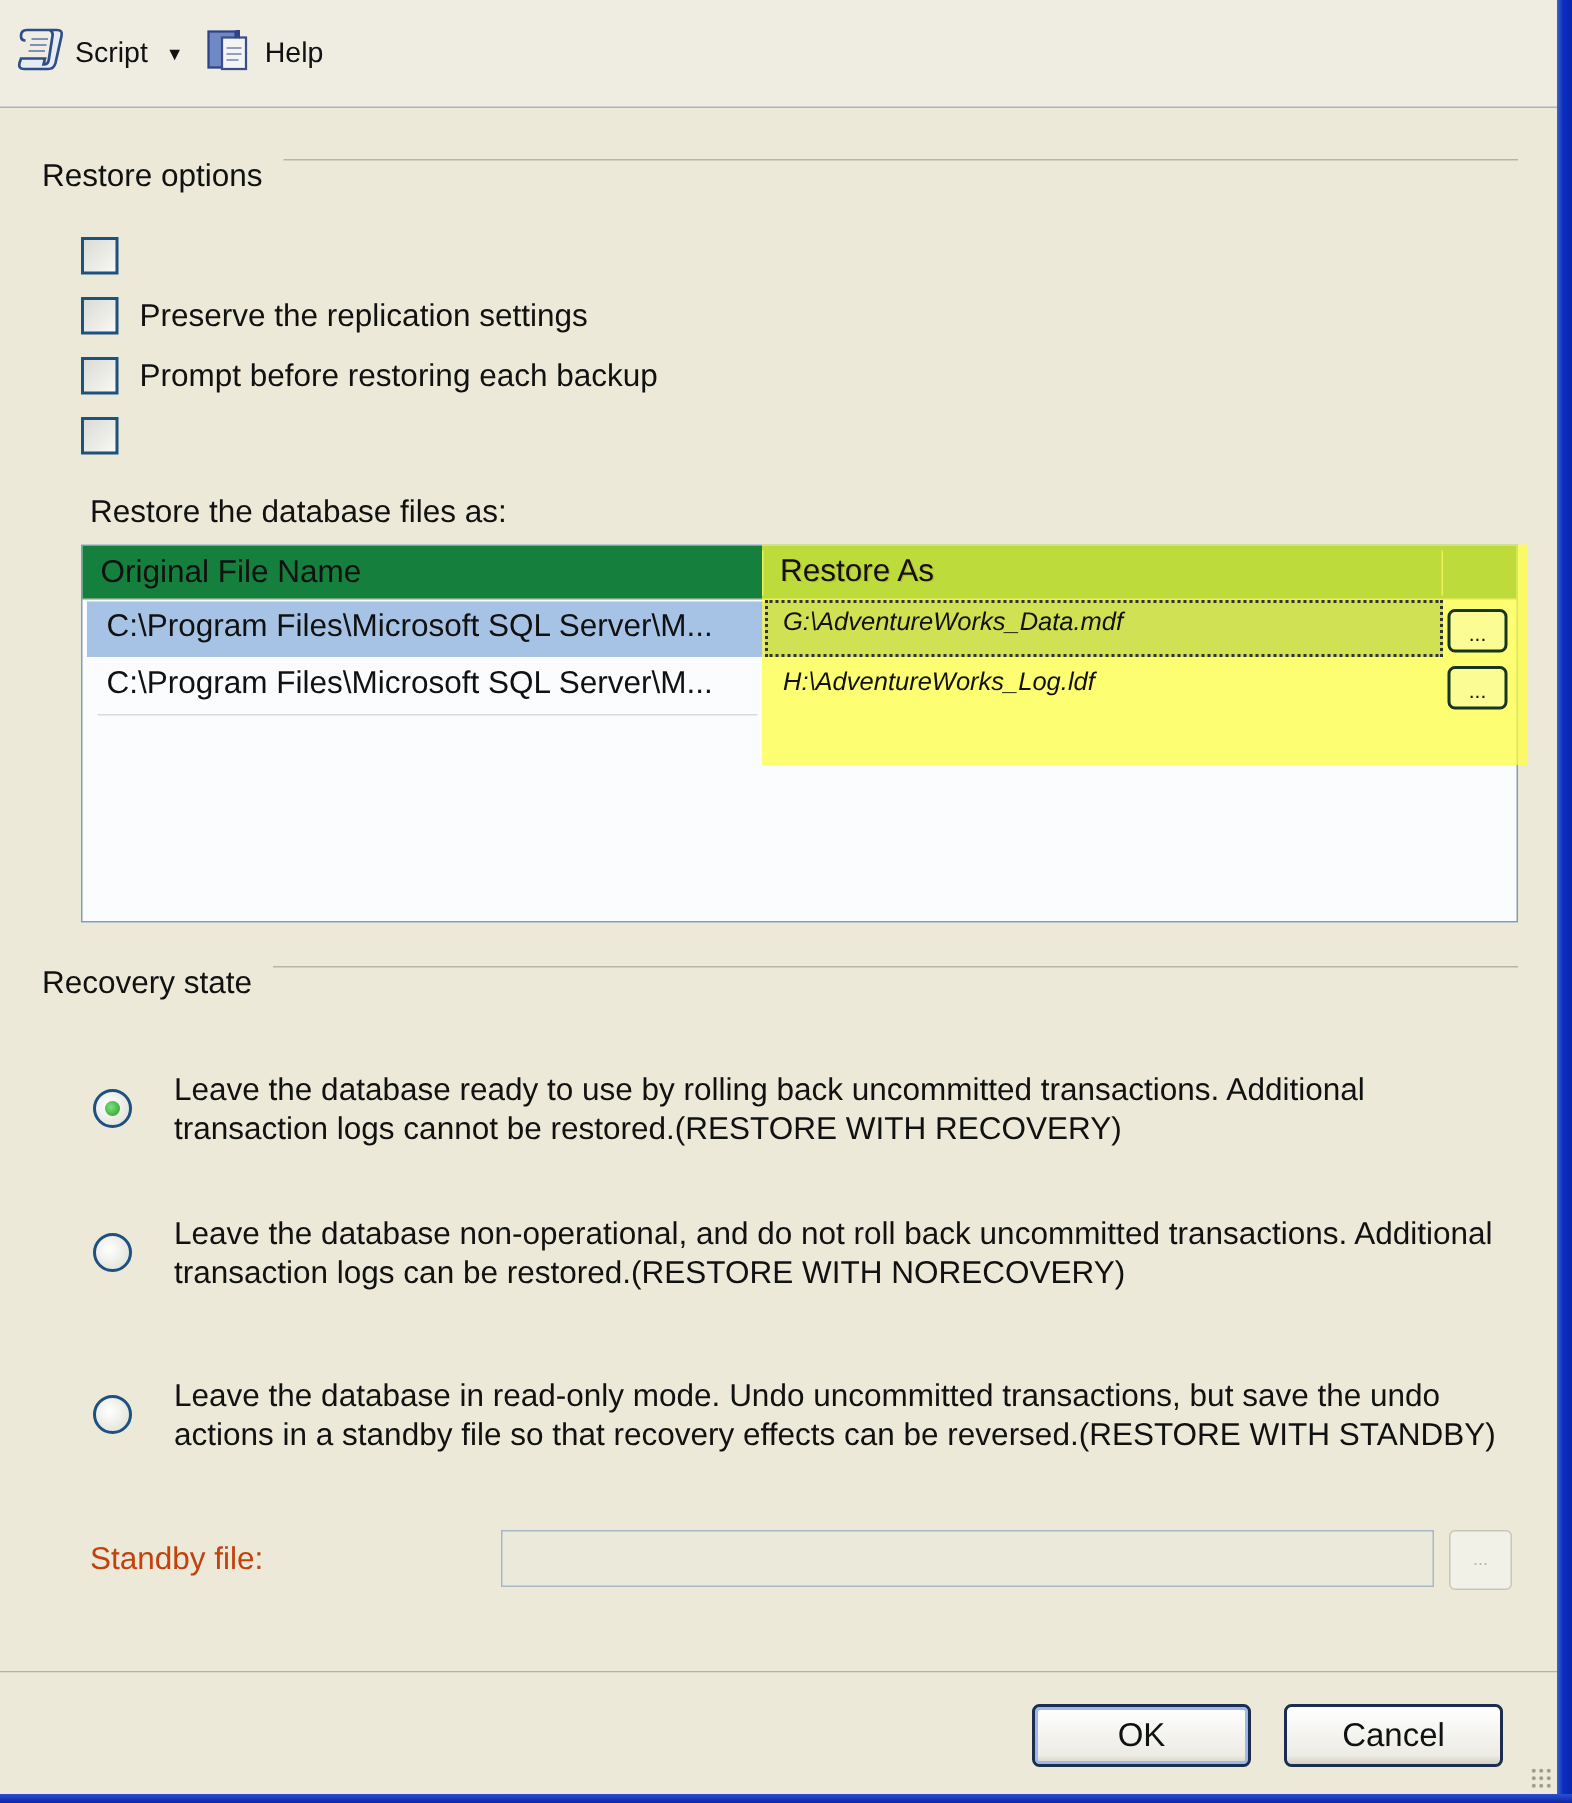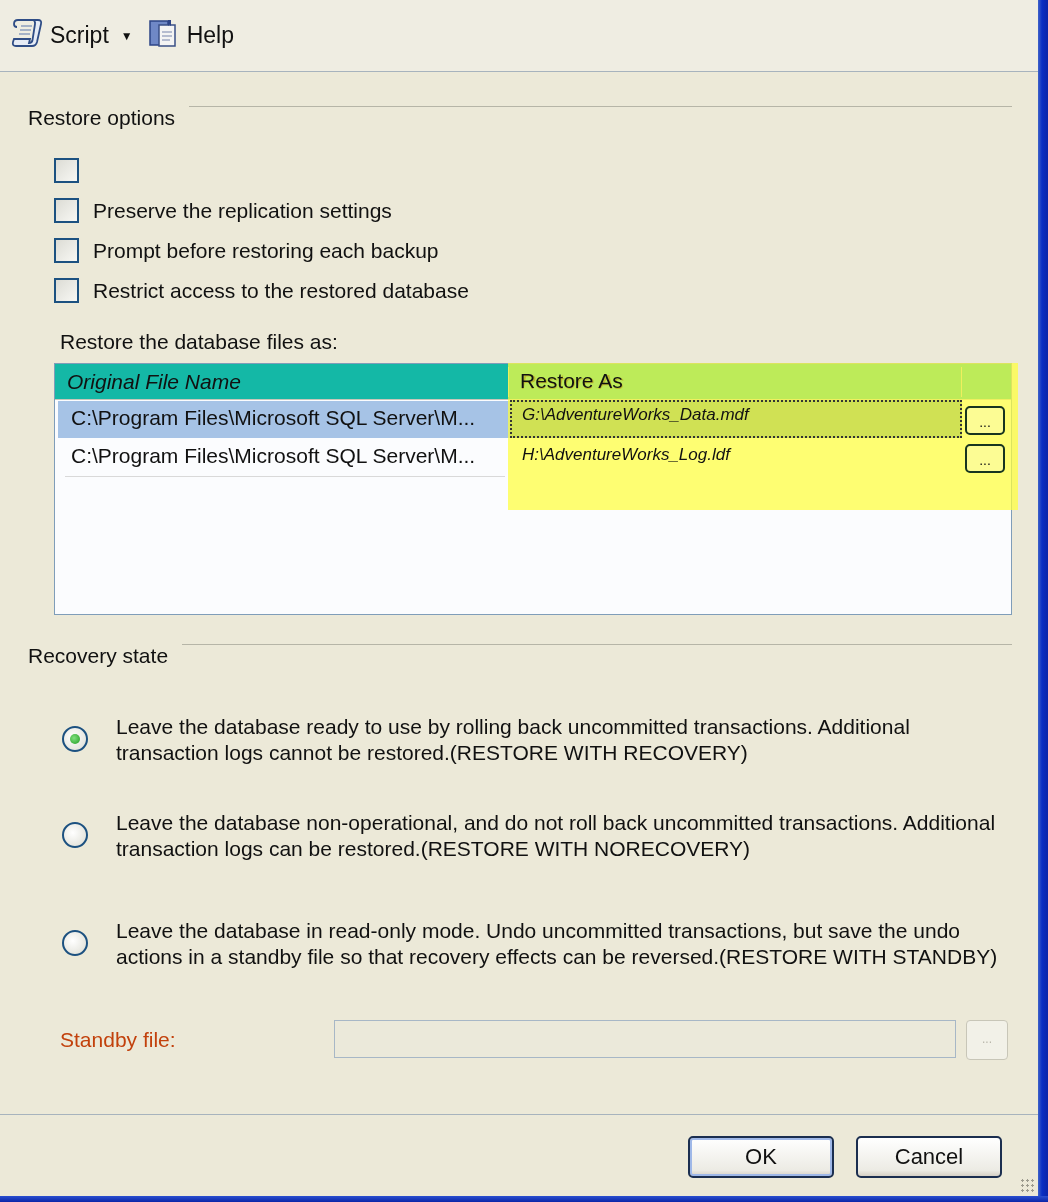--- a/index.html
+++ b/index.html
@@ -19,42 +19,42 @@
     position: absolute; left: 0; bottom: 0; width: 1048px; height: 6px;
     background: linear-gradient(to bottom, #2a4fd0, #0b25a8);
   }
   .toolbar {
     position: absolute; left: 0; top: 0; width: 1038px; height: 72px;
     background: #efede2;
     border-bottom: 1px solid #a7b3bd;
     display: flex; align-items: center; padding-left: 10px;
   }
   .tb-btn { display: flex; align-items: center; gap: 6px; cursor: pointer; height: 40px; }
-  .tb-btn .label { font-size: 23px; }
+  .tb-btn .label { font-size: 19px; }
   .tb-dropdown { margin: 0 14px 0 12px; font-size: 12px; cursor: pointer; }
   .section-header {
     position: absolute; left: 28px; display: flex; align-items: flex-start; width: 984px;
   }
   .section-header .title { font-size: 21px; white-space: nowrap; }
   .section-header .rule { flex: 1; height: 1px; background: #b6b5a7; margin-left: 14px; }
   .chk-row {
     position: absolute; left: 54px; display: flex; align-items: center; gap: 14px; cursor: pointer;
   }
   .checkbox {
     width: 25px; height: 25px; border: 2px solid #1c5180;
     background: linear-gradient(135deg, #dcdcd5, #f8f8f4);
   }
   .grid-label { position: absolute; left: 60px; top: 330px; }
   .grid {
     position: absolute; left: 54px; top: 363px; width: 958px; height: 252px;
     background: #fbfcfe; border: 1px solid #7f9db9;
   }
   .grid-header {
     position: absolute; left: 0; top: 0; width: 100%; height: 36px;
-    background: #14b8a6; border-bottom: 1px solid #c9c7ba; font-style: italic;
+    background: #15803d; border-bottom: 1px solid #c9c7ba;
   }
   .col-h { position: absolute; top: 6px; font-size: 21px; }
   .col-sep { position: absolute; top: 3px; width: 1px; height: 30px; background: #c7c5b2; }
   .row { position: absolute; left: 0; width: 100%; height: 38px; }
   .cell { position: absolute; top: 5px; white-space: nowrap; font-size: 21px; }
   .row-sel-bg { position: absolute; left: 3px; top: 0; width: 452px; height: 37px; background: #a6c3e6; }
   .row-rule { position: absolute; left: 10px; width: 440px; height: 1px; background: #d9d9d9; }
   .highlight {
     position: absolute; left: 508px; top: 363px; width: 510px; height: 147px;
     background: rgba(255, 255, 60, 0.72);
@@ -153,21 +153,20 @@
 <div class="chk-row" style="top:198px;">
   <span class="checkbox"></span>
   <span>Preserve the replication settings</span>
 </div>
 <div class="chk-row" style="top:238px;">
   <span class="checkbox"></span>
   <span>Prompt before restoring each backup</span>
 </div>
 <div class="chk-row" style="top:278px;">
   <span class="checkbox"></span>
-  <span>Restrict access to the restored database</span>
 </div>
 
 <div class="grid-label">Restore the database files as:</div>
 
 <div class="grid">
   <div class="grid-header">
     <span class="col-h" style="left:12px;">Original File Name</span>
     <span class="col-sep" style="left:453px;"></span>
     <span class="col-h" style="left:466px;">Restore As</span>
     <span class="col-sep" style="left:906px;"></span>

